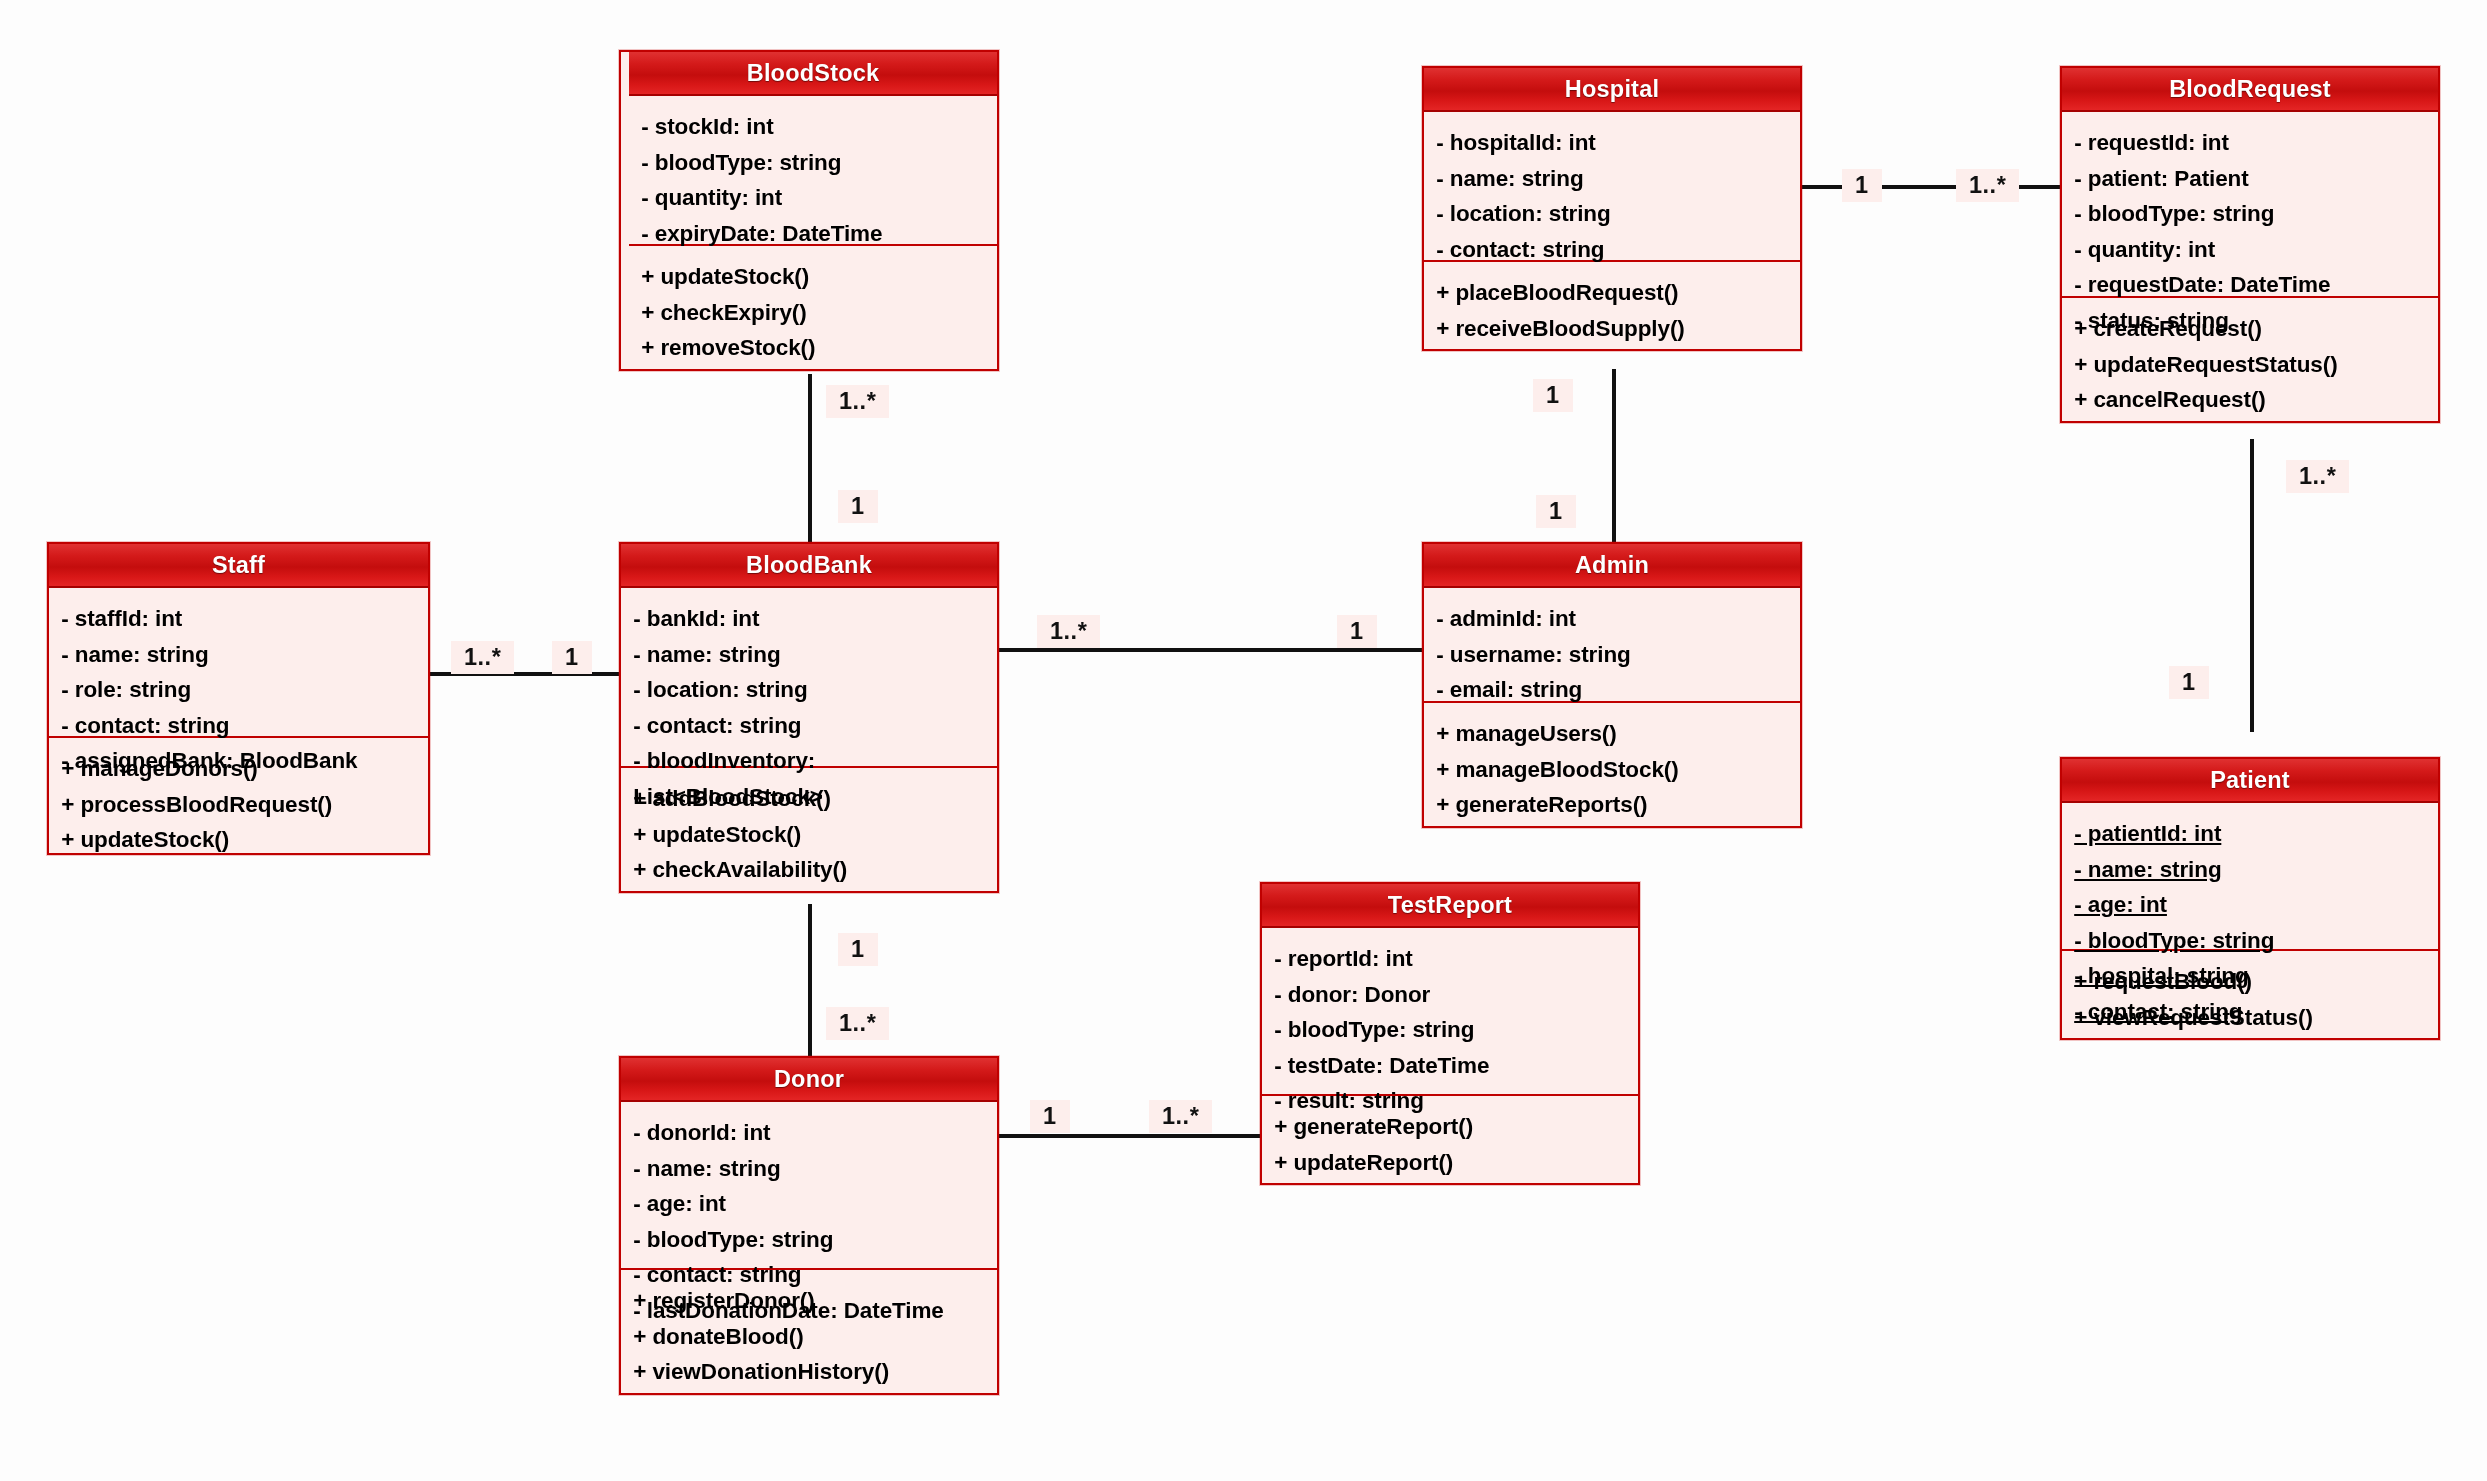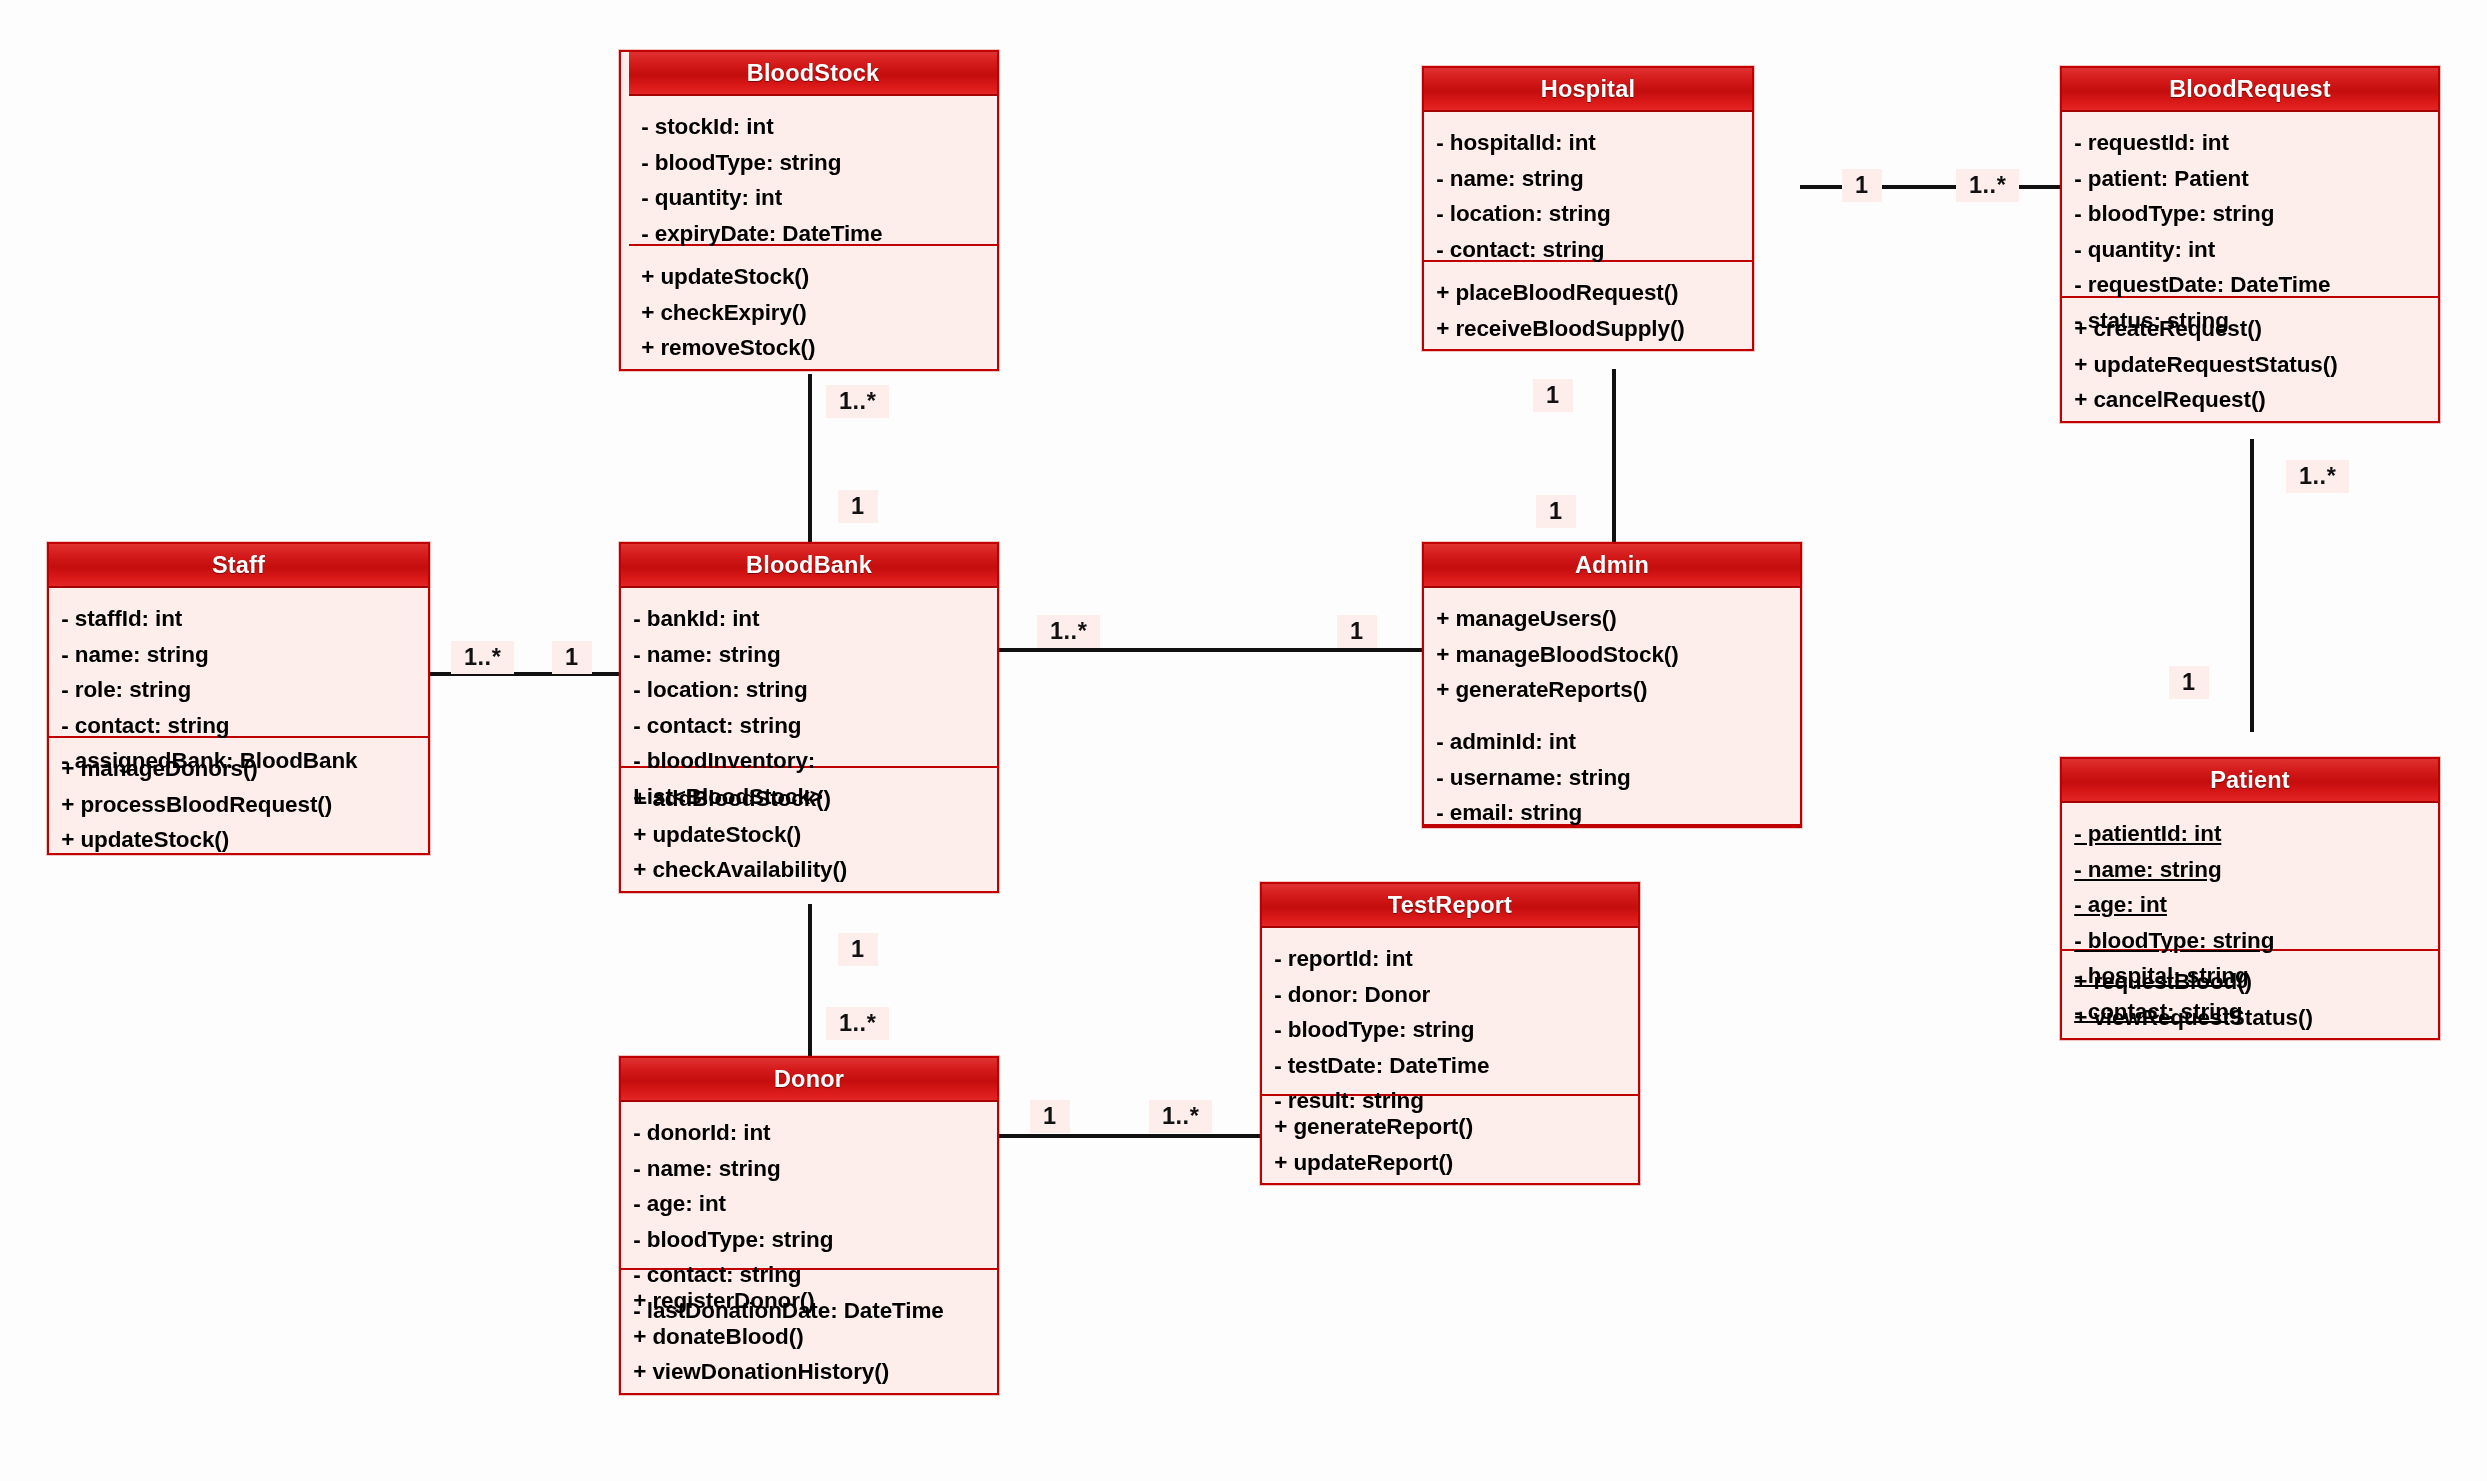--- a/index.html
+++ b/index.html
@@ -139,21 +139,21 @@
       <div class="cls-line">- quantity: int</div>
       <div class="cls-line">- expiryDate: DateTime</div>
     </div>
     <div class="cls-section cls-methods" style="height:123px;">
       <div class="cls-line">+ updateStock()</div>
       <div class="cls-line">+ checkExpiry()</div>
       <div class="cls-line">+ removeStock()</div>
     </div>
   </div>
 
-  <div class="umlclass" style="left:1422px; top:66px; width:332px;">
+  <div class="umlclass" style="left:1422px; top:66px; width:380px;">
     <div class="cls-header">Hospital</div>
     <div class="cls-section cls-attrs" style="height:150px;">
       <div class="cls-line">- hospitalId: int</div>
       <div class="cls-line">- name: string</div>
       <div class="cls-line">- location: string</div>
       <div class="cls-line">- contact: string</div>
     </div>
     <div class="cls-section cls-methods" style="height:87px;">
       <div class="cls-line">+ placeBloodRequest()</div>
       <div class="cls-line">+ receiveBloodSupply()</div>
@@ -205,29 +205,29 @@
     </div>
     <div class="cls-section cls-methods" style="height:123px;">
       <div class="cls-line">+ addBloodStock()</div>
       <div class="cls-line">+ updateStock()</div>
       <div class="cls-line">+ checkAvailability()</div>
     </div>
   </div>
 
   <div class="umlclass" style="left:1422px; top:542px; width:380px;">
     <div class="cls-header">Admin</div>
-    <div class="cls-section cls-methods" style="height:123px;">
-      <div class="cls-line">+ manageUsers()</div>
-      <div class="cls-line">+ manageBloodStock()</div>
-      <div class="cls-line">+ generateReports()</div>
-    </div>
     <div class="cls-section cls-attrs" style="height:115px;">
       <div class="cls-line">- adminId: int</div>
       <div class="cls-line">- username: string</div>
       <div class="cls-line">- email: string</div>
+    </div>
+    <div class="cls-section cls-methods" style="height:123px;">
+      <div class="cls-line">+ manageUsers()</div>
+      <div class="cls-line">+ manageBloodStock()</div>
+      <div class="cls-line">+ generateReports()</div>
     </div>
   </div>
 
   <div class="umlclass" style="left:2060px; top:757px; width:380px;">
     <div class="cls-header">Patient</div>
     <div class="cls-section cls-attrs" style="height:148px;text-decoration:underline;">
       <div class="cls-line">- patientId: int</div>
       <div class="cls-line">- name: string</div>
       <div class="cls-line">- age: int</div>
       <div class="cls-line">- bloodType: string</div>

